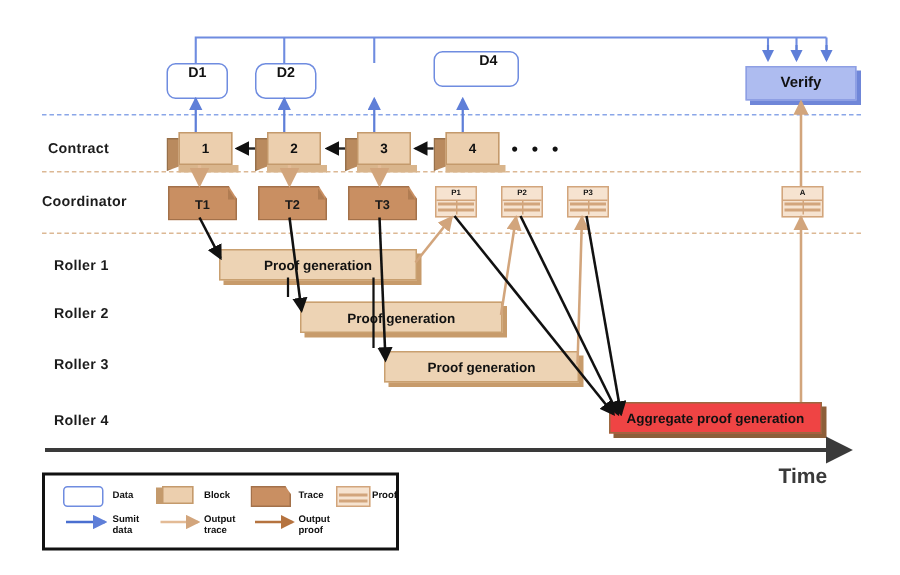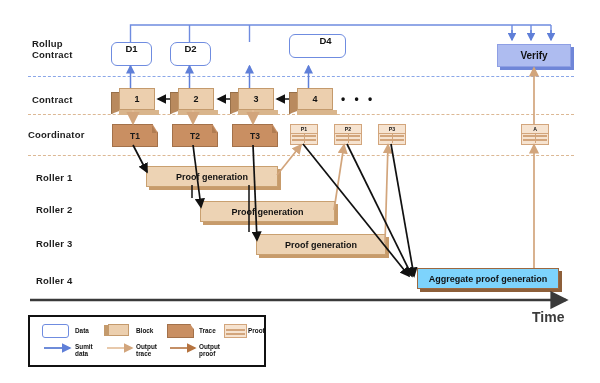--- a/index.html
+++ b/index.html
@@ -50,47 +50,45 @@
              font-size:5.2px;font-weight:bold;color:#111;border-bottom:1px solid #d2a57c;}
   .pbox .r1{position:absolute;left:1px;right:1px;top:52%;height:2px;background:#d2a57c;}
   .pbox .r2{position:absolute;left:1px;right:1px;top:74%;height:2px;background:#d2a57c;}
   .pbox .v{position:absolute;top:48%;bottom:4%;width:1px;background:#d2a57c;}
 
   
   .pgen{position:absolute;background:#edd3b4;border:1px solid #c9a070;
         display:flex;align-items:center;justify-content:center;
         font-size:9px;font-weight:bold;color:#111;
         box-shadow:3px 3px 0 0 #c79b6b;}
-  .pgen.agg{background:#7dd3fc;border-color:#9c6840;box-shadow:3px 3px 0 0 #8d5f3a;margin-left:11px;}
+  .pgen.agg{background:#ef4444;border-color:#9c6840;box-shadow:3px 3px 0 0 #8d5f3a;}
 
   .dots{position:absolute;font-size:12px;font-weight:bold;color:#111;letter-spacing:3px;}
 
-  .timelbl{position:absolute;font-size:14px;font-weight:bold;color:#3a3a3a;margin-left:13px;}
+  .timelbl{position:absolute;font-size:14px;font-weight:bold;color:#3a3a3a;}
 
   
   .legend{position:absolute;border:2.2px solid #111;background:#fff;}
   .lg-txt{position:absolute;font-size:6.4px;font-weight:bold;color:#111;line-height:7px;white-space:pre-line;}
   .lg-data{position:absolute;border:1.5px solid #6f8ce0;border-radius:3px;background:#fff;}
   .lg-block{position:absolute;}
   .lg-block .f{position:absolute;left:4px;top:0;right:0;bottom:0;background:#eccfae;border:1px solid #c49a6c;}
   .lg-block .s{position:absolute;left:0;top:1px;width:5px;bottom:0;background:#c49a6c;}
   .lg-trace{position:absolute;background:#c98f62;border:1px solid #a3714a;
             clip-path:polygon(0 0,86% 0,100% 40%,100% 100%,0 100%);}
   .lg-proof{position:absolute;background:#f6e3d0;border:1px solid #d2a57c;}
   .lg-proof .b{position:absolute;left:1px;right:1px;height:1.5px;background:#d2a57c;}
 
   svg.ov{position:absolute;left:0;top:0;width:600px;height:383px;overflow:visible;}
 </style>
 </head>
 <body>
 
 <div id="stage">
 
-  <div class="lane-label" style="left:32px;top:38px;width:72px;">Rollup
-Contract</div>
   <div class="lane-label" style="left:32px;top:94px;width:72px;">Contract</div>
   <div class="lane-label" style="left:28px;top:129px;width:78px;">Coordinator</div>
   <div class="lane-label" style="left:36px;top:172px;width:72px;">Roller 1</div>
   <div class="lane-label" style="left:36px;top:204px;width:72px;">Roller 2</div>
   <div class="lane-label" style="left:36px;top:238px;width:72px;">Roller 3</div>
   <div class="lane-label" style="left:36px;top:275px;width:72px;">Roller 4</div>
 
   <div class="divider" style="left:28px;top:76px;width:546px;"></div>
   <div class="divider tan" style="left:28px;top:114px;width:546px;"></div>
   <div class="divider tan" style="left:28px;top:155px;width:546px;"></div>

